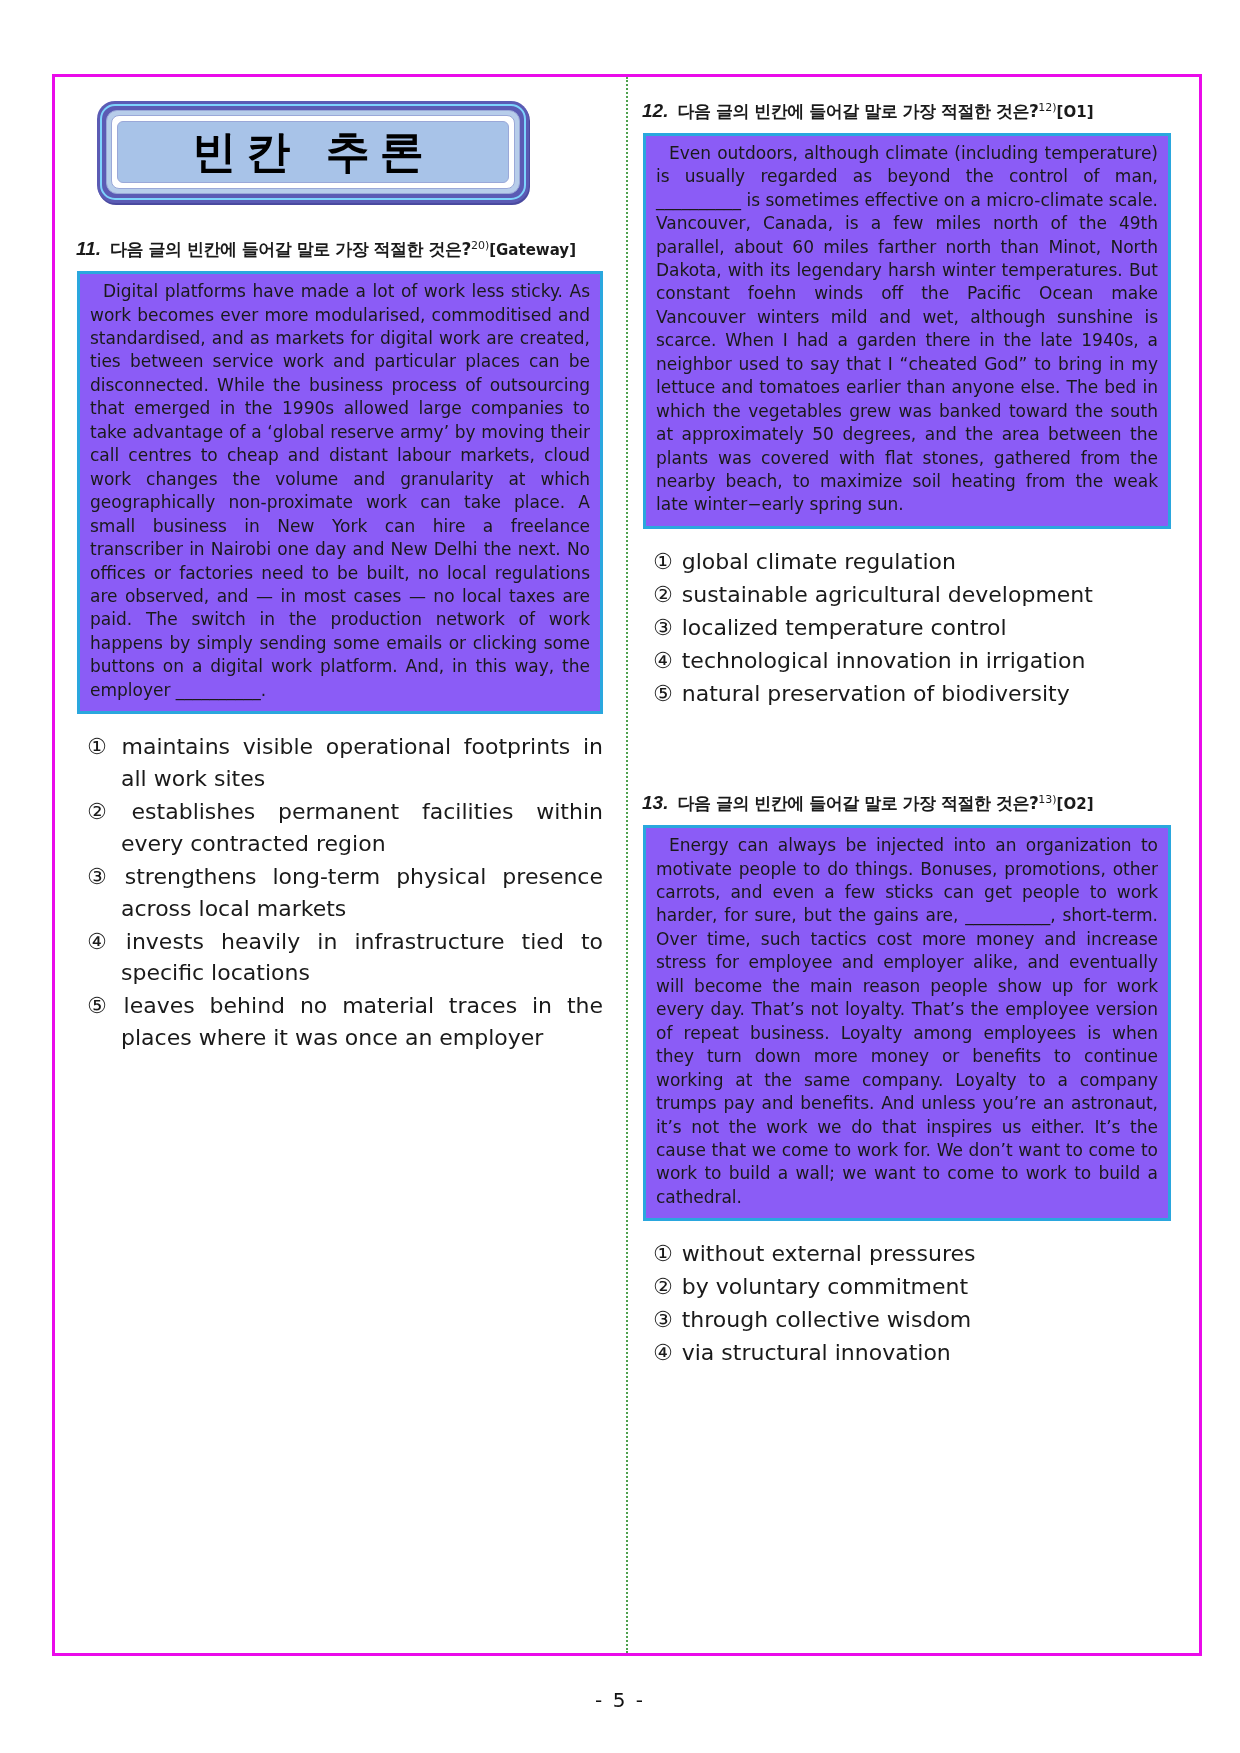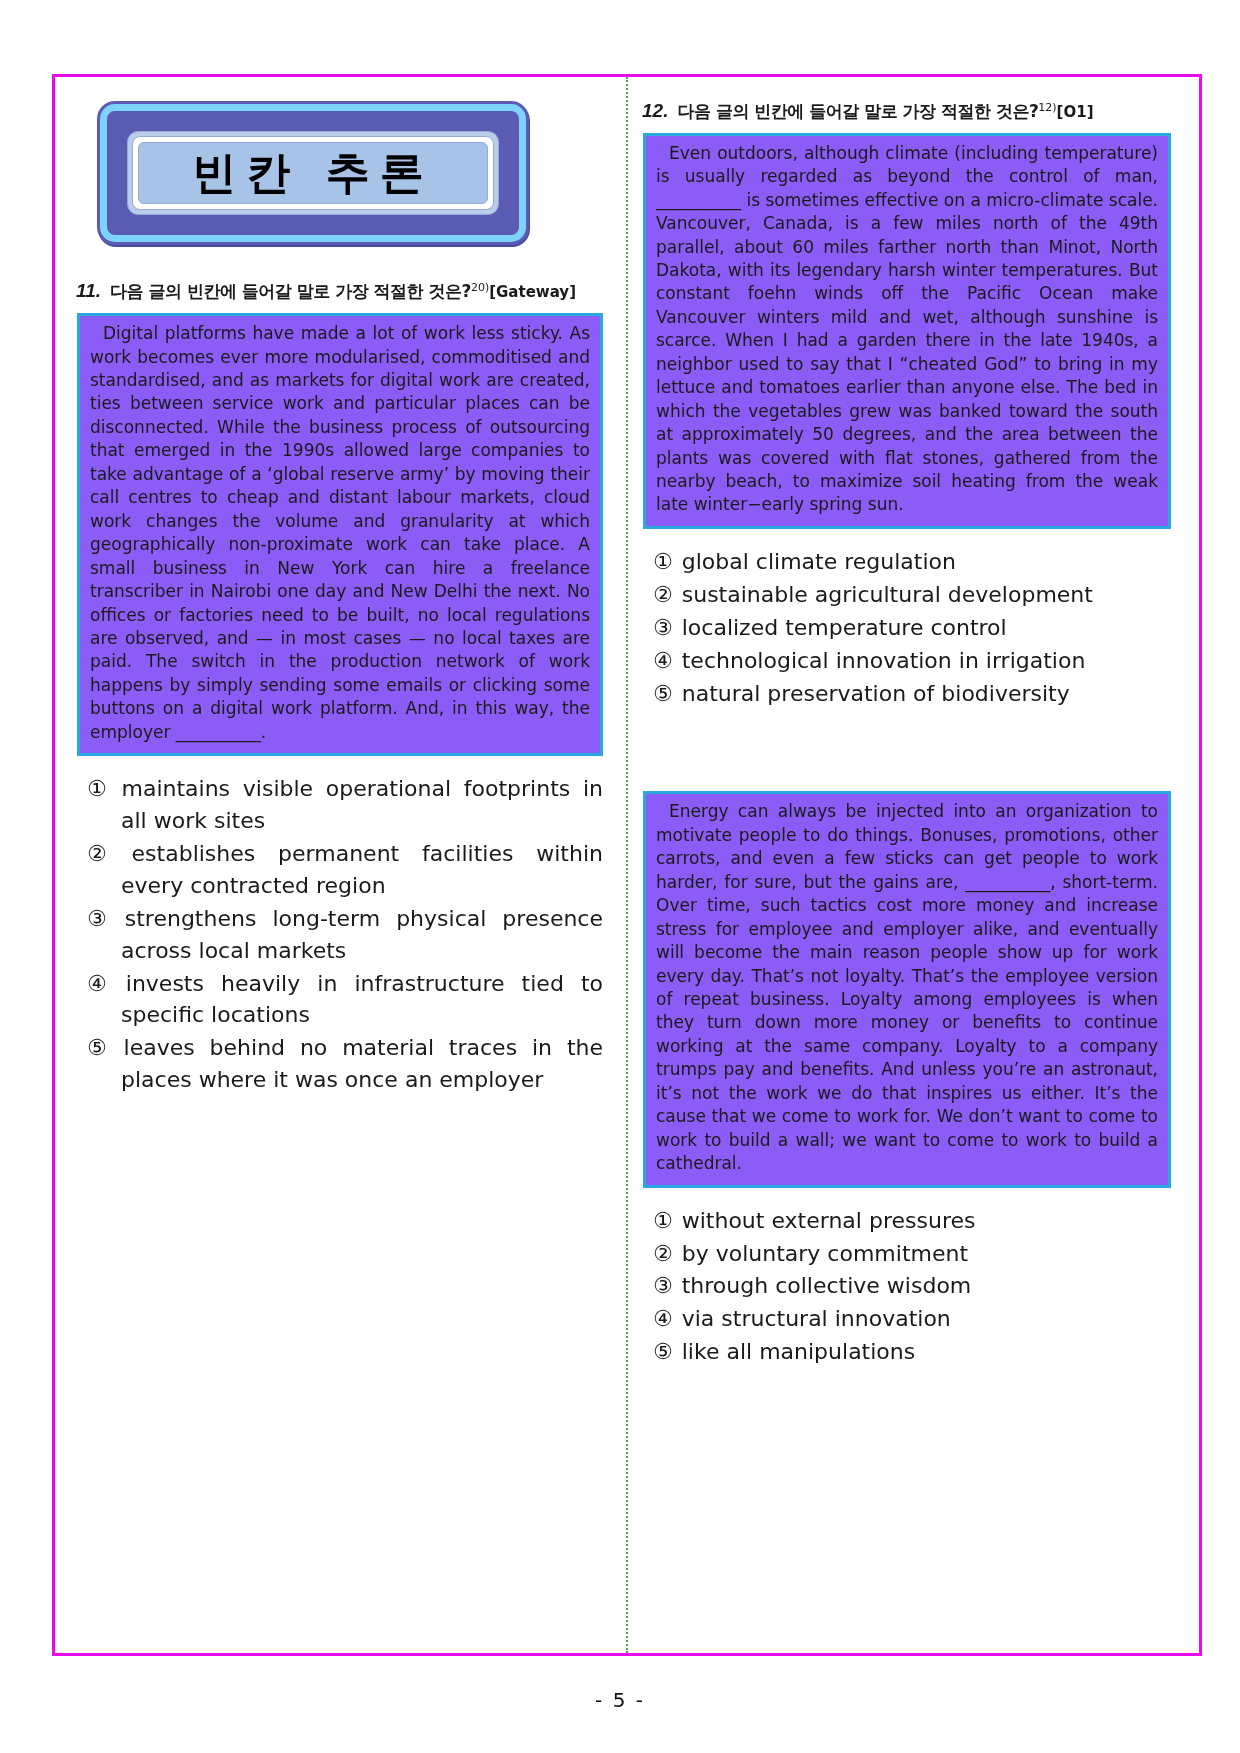--- a/index.html
+++ b/index.html
@@ -24,21 +24,21 @@
   .col-left{left:20px;width:528px;}
   .col-right{left:586px;width:530px;}
 
   
   .banner-outer{
     width:426px;margin:2px 0 34px 22px;
     background:#5b5bb4;border-radius:18px;padding:3px;
     box-shadow:1px 2px 0 #4a4aa0;
   }
   .banner-r1{
-    background:#5b5bb4;border:7px solid #7dd3fc;border-radius:15px;padding:20px;
+    background:#5b5bb4;border:2px solid #7dd3fc;border-radius:15px;padding:4px;
   }
   .banner-r2{
     background:#b7cdea;border-radius:11px;padding:4px;border:1px solid #9aa8d8;
   }
   .banner-r3{
     background:#ffffff;border:1px solid #9aa8d8;border-radius:8px;padding:5px;
   }
   .banner-core{
     background:#a8c3e8;border:1px solid #9aa8d8;border-radius:6px;
     text-align:center;padding:6px 0;
@@ -141,27 +141,30 @@
       <div class="options">
         <div class="option"><span class="marker">①</span><span>global climate regulation</span></div>
         <div class="option"><span class="marker">②</span><span>sustainable agricultural development</span></div>
         <div class="option"><span class="marker">③</span><span>localized temperature control</span></div>
         <div class="option"><span class="marker">④</span><span>technological innovation in irrigation</span></div>
         <div class="option"><span class="marker">⑤</span><span>natural preservation of biodiversity</span></div>
       </div>
     </div>
 
     <div class="q-block gap-q13">
+      <div class="q-header">
+        <span class="q-num">13.</span>
+        <span class="q-prompt">다음 글의 빈칸에 들어갈 말로 가장 적절한 것은?</span><span class="q-sup">13)</span><span class="q-tag">[O2]</span>
+      </div>
       <div class="passage-box">
         <div class="passage">Energy can always be injected into an organization to motivate people to do things. Bonuses, promotions, other carrots, and even a few sticks can get people to work harder, for sure, but the gains are, __________, short-term. Over time, such tactics cost more money and increase stress for employee and employer alike, and eventually will become the main reason people show up for work every day. That’s not loyalty. That’s the employee version of repeat business. Loyalty among employees is when they turn down more money or benefits to continue working at the same company. Loyalty to a company trumps pay and benefits. And unless you’re an astronaut, it’s not the work we do that inspires us either. It’s the cause that we come to work for. We don’t want to come to work to build a wall; we want to come to work to build a cathedral.</div>
       </div>
       <div class="options">
         <div class="option"><span class="marker">①</span><span>without external pressures</span></div>
         <div class="option"><span class="marker">②</span><span>by voluntary commitment</span></div>
         <div class="option"><span class="marker">③</span><span>through collective wisdom</span></div>
         <div class="option"><span class="marker">④</span><span>via structural innovation</span></div>
-        <div class="option"><span class="marker">⑤</span><span>like all manipulations</span></div>
       </div>
     </div>
   </div>
 </div>
 
 <div class="page-number">- 5 -</div>
 
 </body></html>

